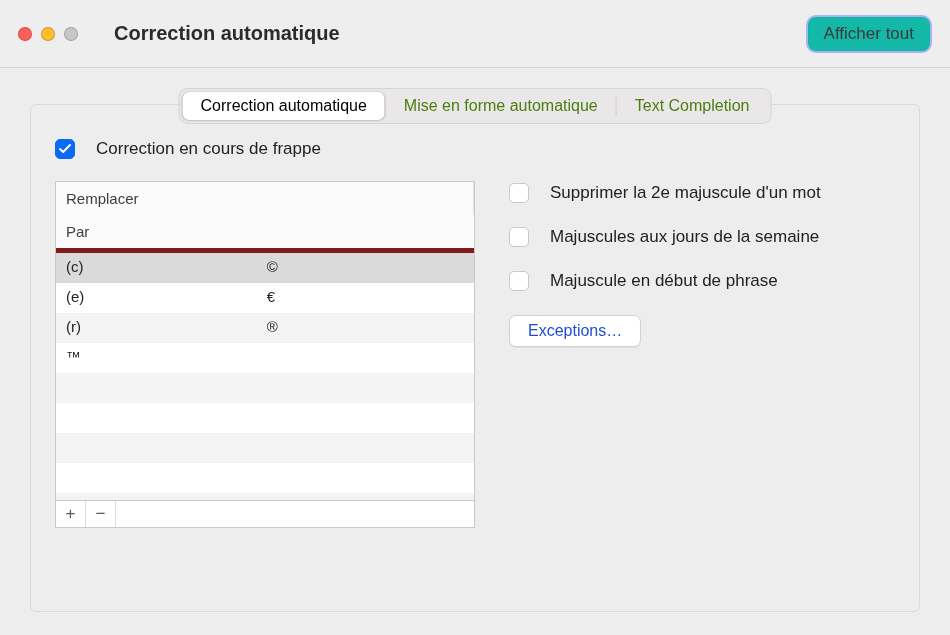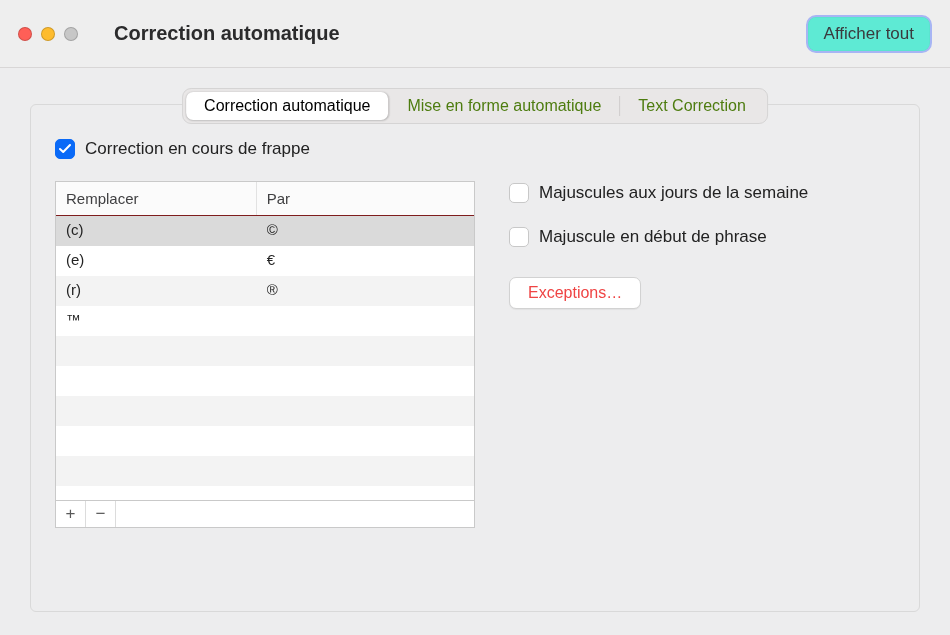--- a/index.html
+++ b/index.html
@@ -34,21 +34,21 @@
       margin-left: 36px;
       font-size: 20px;
       font-weight: 600;
       color: #2b2b2c;
     }
     .show-all-btn {
       margin-left: auto;
       padding: 7px 16px;
       font-size: 17px;
       color: #3a3a3d;
-      background: #5eead4;
+      background: #14b8a6;
       border: 2.5px solid #a7b5f4;
       border-radius: 10px;
       box-shadow: inset 0 0 0 0.5px rgba(0,0,0,.05);
       cursor: pointer;
     }
 
     
     .content-area {
       padding: 36px 30px 30px;
     }
@@ -90,21 +90,21 @@
     .seg-divider {
       width: 1px; height: 20px; background: #cfcccc;
     }
 
     .pane-body { display: flex; gap: 34px; }
 
     
     .left-col { flex: 0 0 420px; }
 
     .chk-row {
-      display: flex; align-items: center; gap: 10px;
+      display: flex; align-items: center; gap: 21px;
       margin-bottom: 22px;
       cursor: pointer;
     }
     .chkbox {
       width: 20px; height: 20px; border-radius: 5px;
       border: 1px solid #c8c8c8; background: #fff;
       display: flex; align-items: center; justify-content: center;
       flex-shrink: 0;
     }
     .chkbox.checked {
@@ -118,22 +118,23 @@
     .tbl {
       border: 0.5px solid #c9c9c9;
       background: #fff;
       width: 100%;
       height: 320px;
       display: flex; flex-direction: column;
       box-shadow: inset 0 0 0 0.5px rgba(0,0,0,.02);
     }
     .tbl-head {
       display: flex;
-      border-bottom: 1px solid #7f1d1d;
+      border-bottom: 5px solid #7f1d1d;
       background: #fbfbfb;
+      flex-direction: column;
     }
     .th {
       padding: 8px 10px;
       font-size: 15px;
       color: #404042;
       flex: 0 0 48%;
       border-right: 1px solid #e2e2e2;
     }
     .th:last-child { border-right: none; flex: 1; }
     .tbl-body { flex: 1; overflow: hidden; }
@@ -163,24 +164,23 @@
       font-size: 17px;
       color: #595959;
       cursor: pointer;
     }
     .fbtn:last-child { border-right: 1px solid #dcdcdc; }
 
     
     .right-col { flex: 1; padding-top: 44px; }
     .right-col .chk-row { margin-bottom: 24px; }
     .exceptions-btn {
-      margin-top: 6px;
       padding: 6px 18px;
       font-size: 16px;
-      color: #ef4444;
+      color: #1d4ed8;
       background: #ffffff;
       border: 1px solid #d2d2d2;
       border-radius: 7px;
       box-shadow: 0 1px 1px rgba(0,0,0,.05);
       cursor: pointer;
     }
   </style>
 </head>
 <body>
 
@@ -195,21 +195,21 @@
 </div>
 
 <div class="content-area">
   <div class="group-box">
 
     <div class="seg-wrap">
       <div class="seg selected">Correction automatique</div>
       <div class="seg-divider"></div>
       <div class="seg">Mise en forme automatique</div>
       <div class="seg-divider"></div>
-      <div class="seg">Text Correction</div>
+      <div class="seg">Text Completion</div>
     </div>
 
     <div class="pane-body">
 
       <div class="left-col">
         <div class="chk-row">
           <span class="chkbox checked">
             <svg viewBox="0 0 12 12">
                 <path d="M1 6 L4.2 9 L11 2" stroke="#fff" stroke-width="2" fill="none" stroke-linecap="round" stroke-linejoin="round"></path>
               </svg>
@@ -268,20 +268,26 @@
           <div class="fbtn">
             <span>+</span>
           </div>
           <div class="fbtn">
             <span>−</span>
           </div>
         </div>
       </div>
 
       <div class="right-col">
+        <div class="chk-row">
+          <span class="chkbox">
+            
+          </span>
+          <span class="chk-label">Supprimer la 2e majuscule d'un mot</span>
+        </div>
 
         <div class="chk-row">
           <span class="chkbox">
             
           </span>
           <span class="chk-label">Majuscules aux jours de la semaine</span>
         </div>
 
         <div class="chk-row">
           <span class="chkbox">

